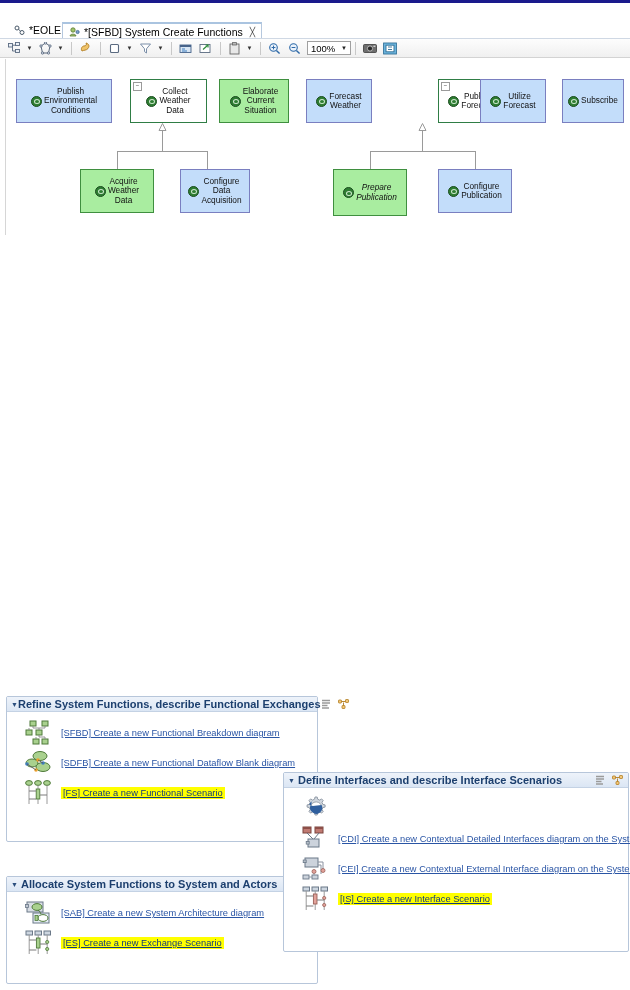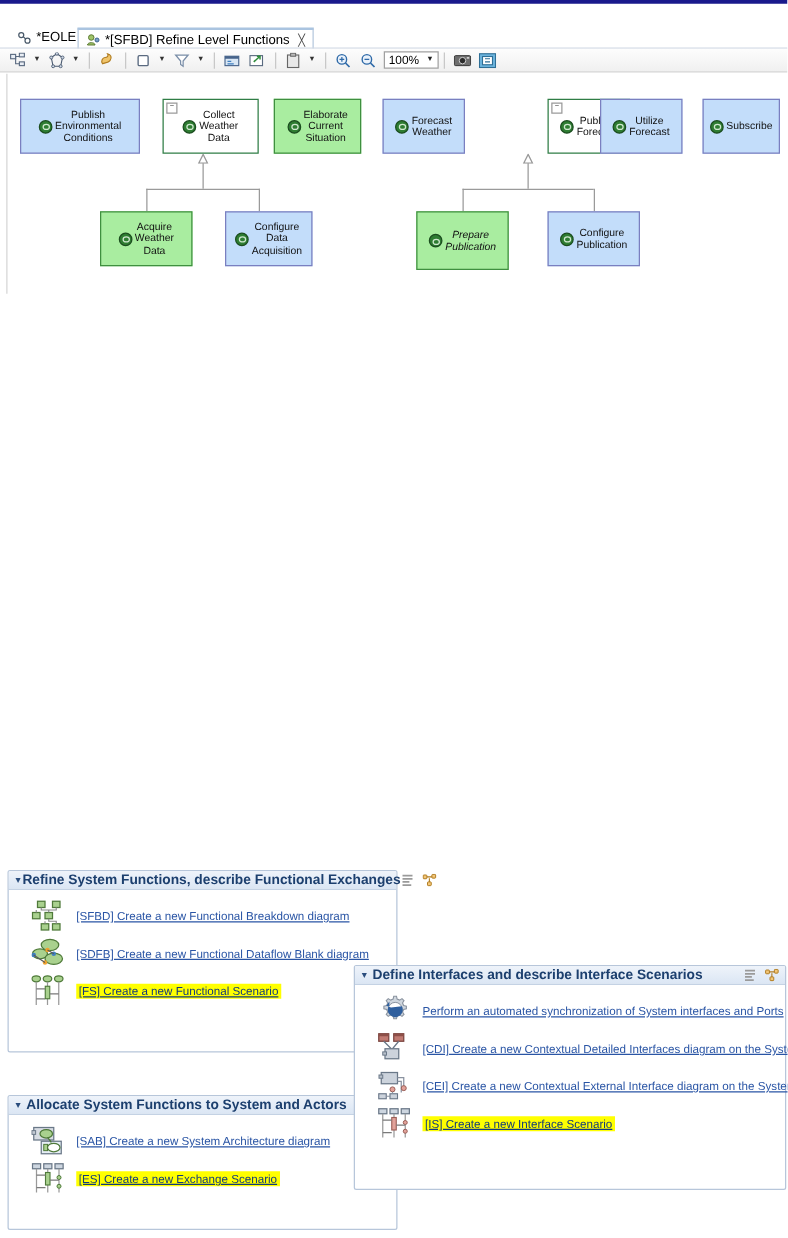--- a/index.html
+++ b/index.html
@@ -88,21 +88,21 @@
       <span>*EOLE</span>
     </div>
     <div class="tab active">
       <span>
         <svg width="11" height="11" viewBox="0 0 11 11">
           <circle cx="4" cy="3" r="2.2" fill="#9fc46a" stroke="#5c7a33" stroke-width="0.8"></circle>
           <path d="M1 9 C1 6.5 7 6.5 7 9 Z" fill="#9fc46a" stroke="#5c7a33" stroke-width="0.8"></path>
           <circle cx="8.6" cy="5" r="1.6" fill="#7aa0c8" stroke="#3d6490" stroke-width="0.8"></circle>
         </svg>
       </span>
-      <span>*[SFBD] Refine Level Functions</span>
+      <span>*[SFBD] System Create Functions</span>
       <span class="closeg">╳</span>
     </div>
   </div>
   <div class="tabline"></div>
 
   <div class="toolbar">
     <div class="tbtn">
       <svg width="13" height="13" viewBox="0 0 13 13">
         <rect x="0.5" y="1.5" width="4" height="3.5" fill="#e9eef5" stroke="#5a6a80" stroke-width="0.9"></rect>
         <rect x="7.5" y="0.5" width="4" height="3" fill="#e9eef5" stroke="#5a6a80" stroke-width="0.9"></rect>
@@ -463,21 +463,20 @@
   </div>
   <div class="sec-body">
     <div class="row">
       <span class="ic">
         <svg width="30" height="26" viewBox="0 0 30 26">
           <path d="M13 1 l2.2 0 .5 2.2 2 .9 1.9-1.2 1.6 1.6-1.2 1.9.9 2 2.2.5 0 2.2-2.2.5-.9 2 1.2 1.9-1.6 1.6-1.9-1.2-2 .9-.5 2.2-2.2 0-.5-2.2-2-.9-1.9 1.2-1.6-1.6 1.2-1.9-.9-2-2.2-.5 0-2.2 2.2-.5.9-2-1.2-1.9 1.6-1.6 1.9 1.2 2-.9z" fill="#cfd6de" stroke="#8b94a0" stroke-width="0.9"></path>
           <circle cx="14.2" cy="11.5" r="5.6" fill="#ffffff" stroke="#8b94a0" stroke-width="0.8"></circle>
           <path d="M19.5 9 A6 6 0 1 1 9.5 8 L9.5 5.2 L7 8.6 L10.8 10 Z" fill="#2f5f9e"></path>
         </svg>
       </span>
-      <span class="link">Perform an automated synchronization of System interfaces  and Ports</span>
     </div>
     <div class="row">
       <span class="ic">
         <svg width="30" height="26" viewBox="0 0 30 26">
           <rect x="1" y="1" width="8" height="6" fill="#c07a72" stroke="#7a443e" stroke-width="1"></rect>
           <rect x="1" y="1" width="8" height="2" fill="#8d4f48"></rect>
           <rect x="13" y="1" width="8" height="6" fill="#c07a72" stroke="#7a443e" stroke-width="1"></rect>
           <rect x="13" y="1" width="8" height="2" fill="#8d4f48"></rect>
           <path d="M5 7 L11 13 M17 7 L12 13" stroke="#6a7888" stroke-width="1"></path>
           <rect x="6" y="13" width="11" height="8" fill="#ccd3dc" stroke="#6a7888" stroke-width="1"></rect>

